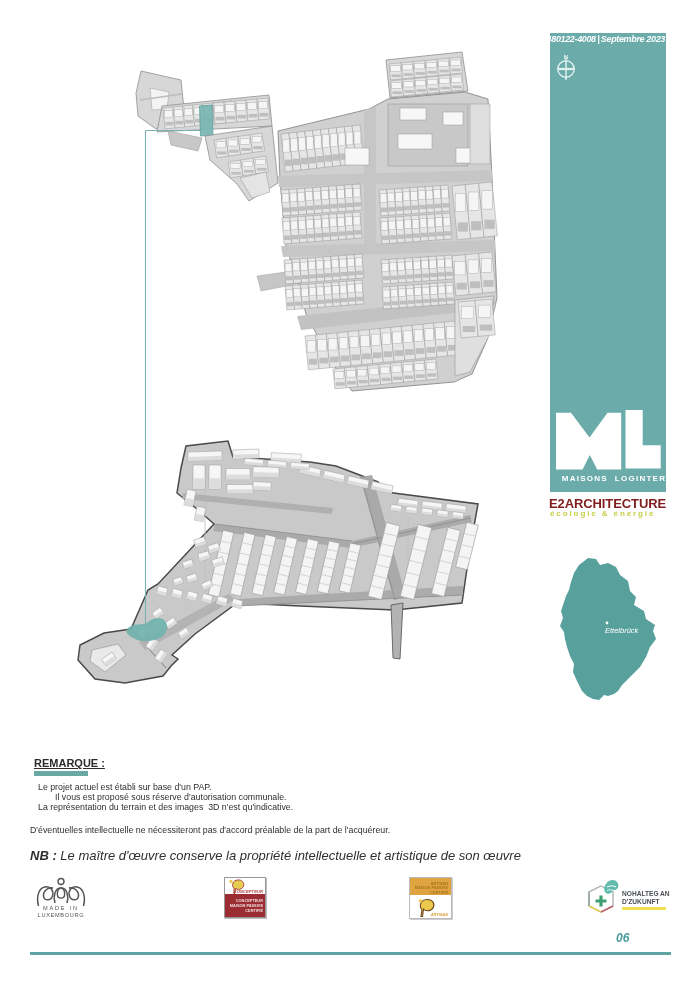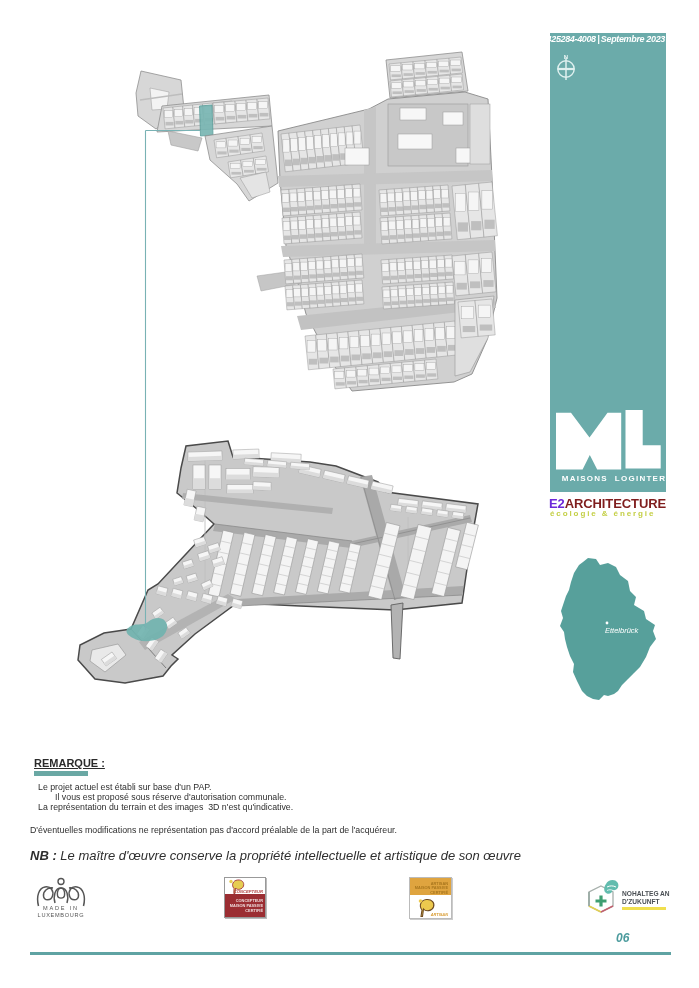--- a/index.html
+++ b/index.html
@@ -807,55 +807,55 @@
       <path d="M141,627 c8,-8 15,-2 21,-7 c5,-4 13,-6 17,-1 c4,4 2,11 -2,15 c-8,6 -21,7 -30,2 c-4,-2 -8,-5 -6,-9 z" fill="#6fb3ae" opacity="0.9"></path>
     </g>
     <g>
       <line x1="145.5" y1="130.5" x2="200.0" y2="130.5" stroke="#79b2b4" stroke-width="1.1"></line>
       <line x1="145.5" y1="130.5" x2="145.5" y2="630.0" stroke="#79b2b4" stroke-width="1.1"></line>
     </g>
 </svg>
 
 <div class="abs" style="left:550px;top:33px;width:116px;height:459px;background:#6babaa"></div>
 
-<div class="abs" style="right:34px;top:34px;text-align:right;color:#fff;font-size:9px;font-weight:bold;font-style:italic;letter-spacing:-0.35px;white-space:nowrap">425284-4008 | Septembre 2023</div>
+<div class="abs" style="right:34px;top:34px;text-align:right;color:#fff;font-size:9px;font-weight:bold;font-style:italic;letter-spacing:-0.35px;white-space:nowrap">480122-4008 | Septembre 2023</div>
 
 <svg class="abs" style="left:552px;top:50px" width="30" height="34" viewBox="0 0 30 34">
 <text x="14" y="9" fill="#e8f4f3" font-size="6" font-weight="bold" text-anchor="middle" font-family="Liberation Sans">N</text>
 <circle cx="14" cy="19" r="8.2" fill="none" stroke="#dff0ef" stroke-width="1.4"></circle>
 <line x1="14" y1="7.5" x2="14" y2="30" stroke="#dff0ef" stroke-width="1.5"></line>
 <line x1="5.5" y1="19" x2="22.5" y2="19" stroke="#dff0ef" stroke-width="2.2"></line>
 </svg>
 
 <svg class="abs" style="left:550px;top:405px" width="116" height="70" viewBox="0 0 116 70">
 <path d="M6,7.7 L21,7.7 L39.5,32.6 L57.5,7.7 L71.2,7.7 L71.2,64.4 L47.2,64.4 L39.8,50 L32.6,64.4 L6,64.4 Z" fill="#ffffff"></path>
 <path d="M75.5,5 L92.7,5 L92.7,40.3 L110.7,40.3 L110.7,63.5 L75.5,63.5 Z" fill="#ffffff"></path>
 </svg>
 
 <div class="abs" style="left:550px;top:474px;width:128px;text-align:center;color:#fff;font-size:8px;font-weight:bold;letter-spacing:1.25px;white-space:nowrap">MAISONS&nbsp;&nbsp;LOGINTER</div>
 
-<div class="abs" style="left:549px;top:495.5px;width:130px;font-size:13px;font-weight:bold;letter-spacing:-0.1px;white-space:nowrap"><span style="color:#6d28d9">E2</span><span style="color:#7f1d1d">ARCHITECTURE</span></div>
+<div class="abs" style="left:549px;top:495.5px;width:130px;font-size:13px;font-weight:bold;letter-spacing:-0.1px;white-space:nowrap"><span style="color:#7f1d1d">E2</span><span style="color:#7f1d1d">ARCHITECTURE</span></div>
 
 <div class="abs" style="left:550px;top:509px;width:130px;font-size:8px;font-weight:bold;color:#c4cf45;letter-spacing:1.9px;white-space:nowrap">écologie &amp; énergie</div>
 
 <svg class="abs" style="left:552px;top:552px" width="112" height="155" viewBox="0 0 112 155">
 <path d="M36,6 L44,7 L48,13 L56,11 L64,15 L68,23 L76,29 L78,39 L84,45 L82,53 L92,59 L94,67 L103,73 L101,79 L104,87 L98,95 L94,105 L88,115 L82,121 L76,127 L70,133 L66,139 L62,142 L56,144 L52,143 L47,148 L41,147 L35,144 L30,139 L27,133 L25,129 L21,120 L22,112 L18,104 L15,95 L13,87 L12,80 L8,74 L11,66 L9,59 L12,50 L14,44 L17,38 L19,30 L22,21 L27,13 L31,10 Z" fill="#57a09b"></path>
 <circle cx="55" cy="71" r="1.4" fill="#fff"></circle>
 <text x="53" y="81" fill="#fff" font-size="7.5" font-style="italic" font-family="Liberation Sans">Ettelbrück</text>
 </svg>
 
 <div class="abs" style="left:34px;top:757px;font-size:11px;font-weight:bold;color:#2b2b2b;text-decoration:underline">REMARQUE :</div>
 
 <div class="abs" style="left:34px;top:771px;width:54px;height:4.5px;background:#6aa8a4"></div>
 
 <div class="abs" style="left:38px;top:782px;font-size:8.8px;color:#2e2e2e;line-height:10.2px">Le projet actuel est établi sur base d'un PAP.<br>
 <span style="margin-left:17px">Il vous est proposé sous réserve d'autorisation communale.</span><br>
 <span style="">La représentation du terrain et des images&nbsp; 3D n'est qu'indicative.</span></div>
 
-<div class="abs" style="left:30px;top:825px;font-size:8.8px;color:#2e2e2e">D'éventuelles modifications ne représentation pas d'accord préalable de la part de l'acquéreur.</div>
+<div class="abs" style="left:30px;top:825px;font-size:8.8px;color:#2e2e2e">D'éventuelles intellectuelle ne nécessiteront pas d'accord préalable de la part de l'acquéreur.</div>
 
 <div class="abs" style="left:30px;top:848px;font-size:13px;color:#2e2e2e;font-style:italic"><b>NB :</b> Le maître d'œuvre conserve la propriété intellectuelle et artistique de son œuvre</div>
 
 <svg class="abs" style="left:33px;top:876px" width="62" height="46" viewBox="0 0 62 46">
 <circle cx="28" cy="5.5" r="3" fill="none" stroke="#555" stroke-width="1.4"></circle>
 <path d="M5.5,30 C3,20 6,12 12,11 C18,10 21,15 19.5,20 C18,25 11,25 10.5,20 C10,15 15,11 20,12" fill="none" stroke="#555" stroke-width="1.5"></path>
 <path d="M50.5,30 C53,20 50,12 44,11 C38,10 35,15 36.5,20 C38,25 45,25 45.5,20 C46,15 41,11 36,12" fill="none" stroke="#555" stroke-width="1.5"></path>
 <path d="M22,27 C20,20 22,12 28,12 C34,12 36,20 34,27" fill="none" stroke="#555" stroke-width="1.5"></path>
 <path d="M28,12 C25,12 24,16 24.5,19.5 C25,23 31,23 31.5,19.5 C32,16 31,12 28,12 Z" fill="none" stroke="#555" stroke-width="1.4"></path>
 <text x="28" y="33.5" fill="#555" font-size="5.6" text-anchor="middle" letter-spacing="1.8" font-family="Liberation Sans">MADE IN</text>

